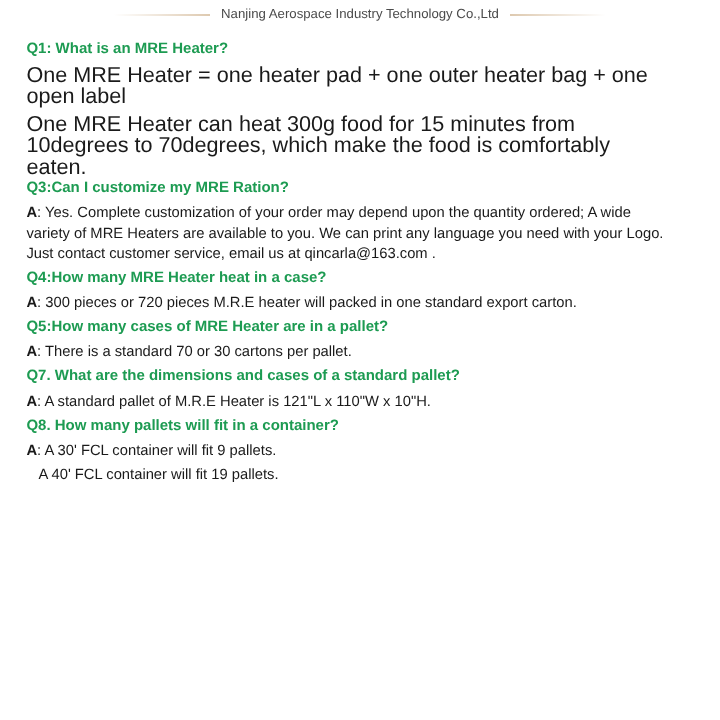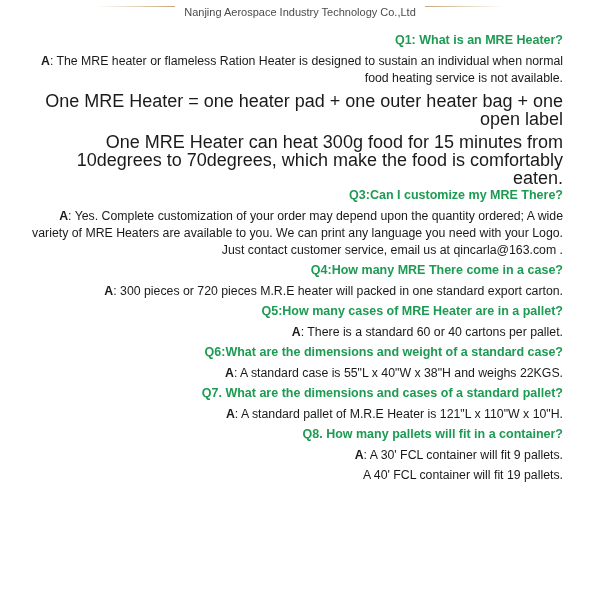--- a/index.html
+++ b/index.html
@@ -25,41 +25,41 @@
     text-align: center;
     font-size: 27px;
     font-weight: bold;
     color: #1d9b52;
     letter-spacing: 1px;
     margin: 14px 0 0 0;
     line-height: 32px;
   }
   .subtitle-row {
     display: flex;
+    align-items: center;
     justify-content: center;
     margin-top: 6px;
     padding: 0 95px;
   }
   .rule {
     flex: 1 1 auto;
     height: 1px;
     background: linear-gradient(to right, rgba(200,160,110,0), rgba(190,150,100,0.85));
   }
   .rule.right {
     background: linear-gradient(to left, rgba(200,160,110,0), rgba(190,150,100,0.85));
   }
   .subtitle {
     font-size: 11px;
     color: #4b4b4b;
     padding: 0 9px;
     white-space: nowrap;
   }
   .content {
     padding: 14px 37px 0 22px;
-    text-align: right;
   }
   .q {
     color: #1d9b52;
     font-weight: bold;
     font-size: 12.5px;
     margin: 13px 0 5px 0;
     line-height: 16px;
   }
   .q:first-child {
     margin-top: 0;
@@ -93,47 +93,42 @@
   <div class="subtitle-row">
     <span class="rule"></span>
     <span class="subtitle">Nanjing Aerospace Industry Technology Co.,Ltd</span>
     <span class="rule right"></span>
   </div>
 
   <div class="content">
 
     <div class="faq-item">
       <div class="q">Q1: What is an MRE Heater?</div>
-      <p class="a"><b>A</b><span>: The MRE heater or flameless Ration Heater is designed to sustain an individual when normal food heating service is not available.</span></p>
       <p class="pline">One MRE Heater = one heater pad + one outer heater bag + one open label</p>
       <p class="pline">One MRE Heater can heat 300g food for 15 minutes from 10degrees to 70degrees, which make the food is comfortably eaten.</p>
     </div>
 
     <div class="faq-item">
     </div>
 
     <div class="faq-item">
-      <div class="q">Q3:Can I customize my MRE There?</div>
+      <div class="q">Q3:Can I customize my MRE Ration?</div>
       <p class="a"><b>A</b><span>: Yes. Complete customization of your order may depend upon the quantity ordered;  A wide variety of MRE Heaters are available to you. We can print any language you need with your Logo. Just contact customer service, email us at qincarla@163.com .</span></p>
     </div>
 
     <div class="faq-item">
-      <div class="q">Q4:How many MRE There come in a case?</div>
+      <div class="q">Q4:How many MRE Heater heat in a case?</div>
       <p class="a"><b>A</b><span>: 300 pieces or 720 pieces M.R.E heater will packed in one standard export carton.</span></p>
     </div>
 
     <div class="faq-item">
       <div class="q">Q5:How many cases of MRE Heater are in a pallet?</div>
-      <p class="a"><b>A</b><span>: There is a standard 60 or 40 cartons per pallet.</span></p>
+      <p class="a"><b>A</b><span>: There is a standard 70 or 30 cartons per pallet.</span></p>
     </div>
 
-    <div class="faq-item">
-      <div class="q">Q6:What are the dimensions and weight of a standard case?</div>
-      <p class="a"><b>A</b><span>: A standard case is 55"L x 40"W x 38"H and weighs 22KGS.</span></p>
-    </div>
 
     <div class="faq-item">
       <div class="q">Q7. What are the dimensions and cases of a standard pallet?</div>
       <p class="a"><b>A</b><span>: A standard pallet of M.R.E Heater is 121"L x 110"W x 10"H.</span></p>
     </div>
 
     <div class="faq-item">
       <div class="q">Q8. How many pallets will fit in a container?</div>
       <p class="a"><b>A</b><span>: A 30' FCL container will fit 9 pallets.</span></p>
       <p class="a"><span class="indent"></span><span>A 40' FCL container will fit 19 pallets.</span></p>

